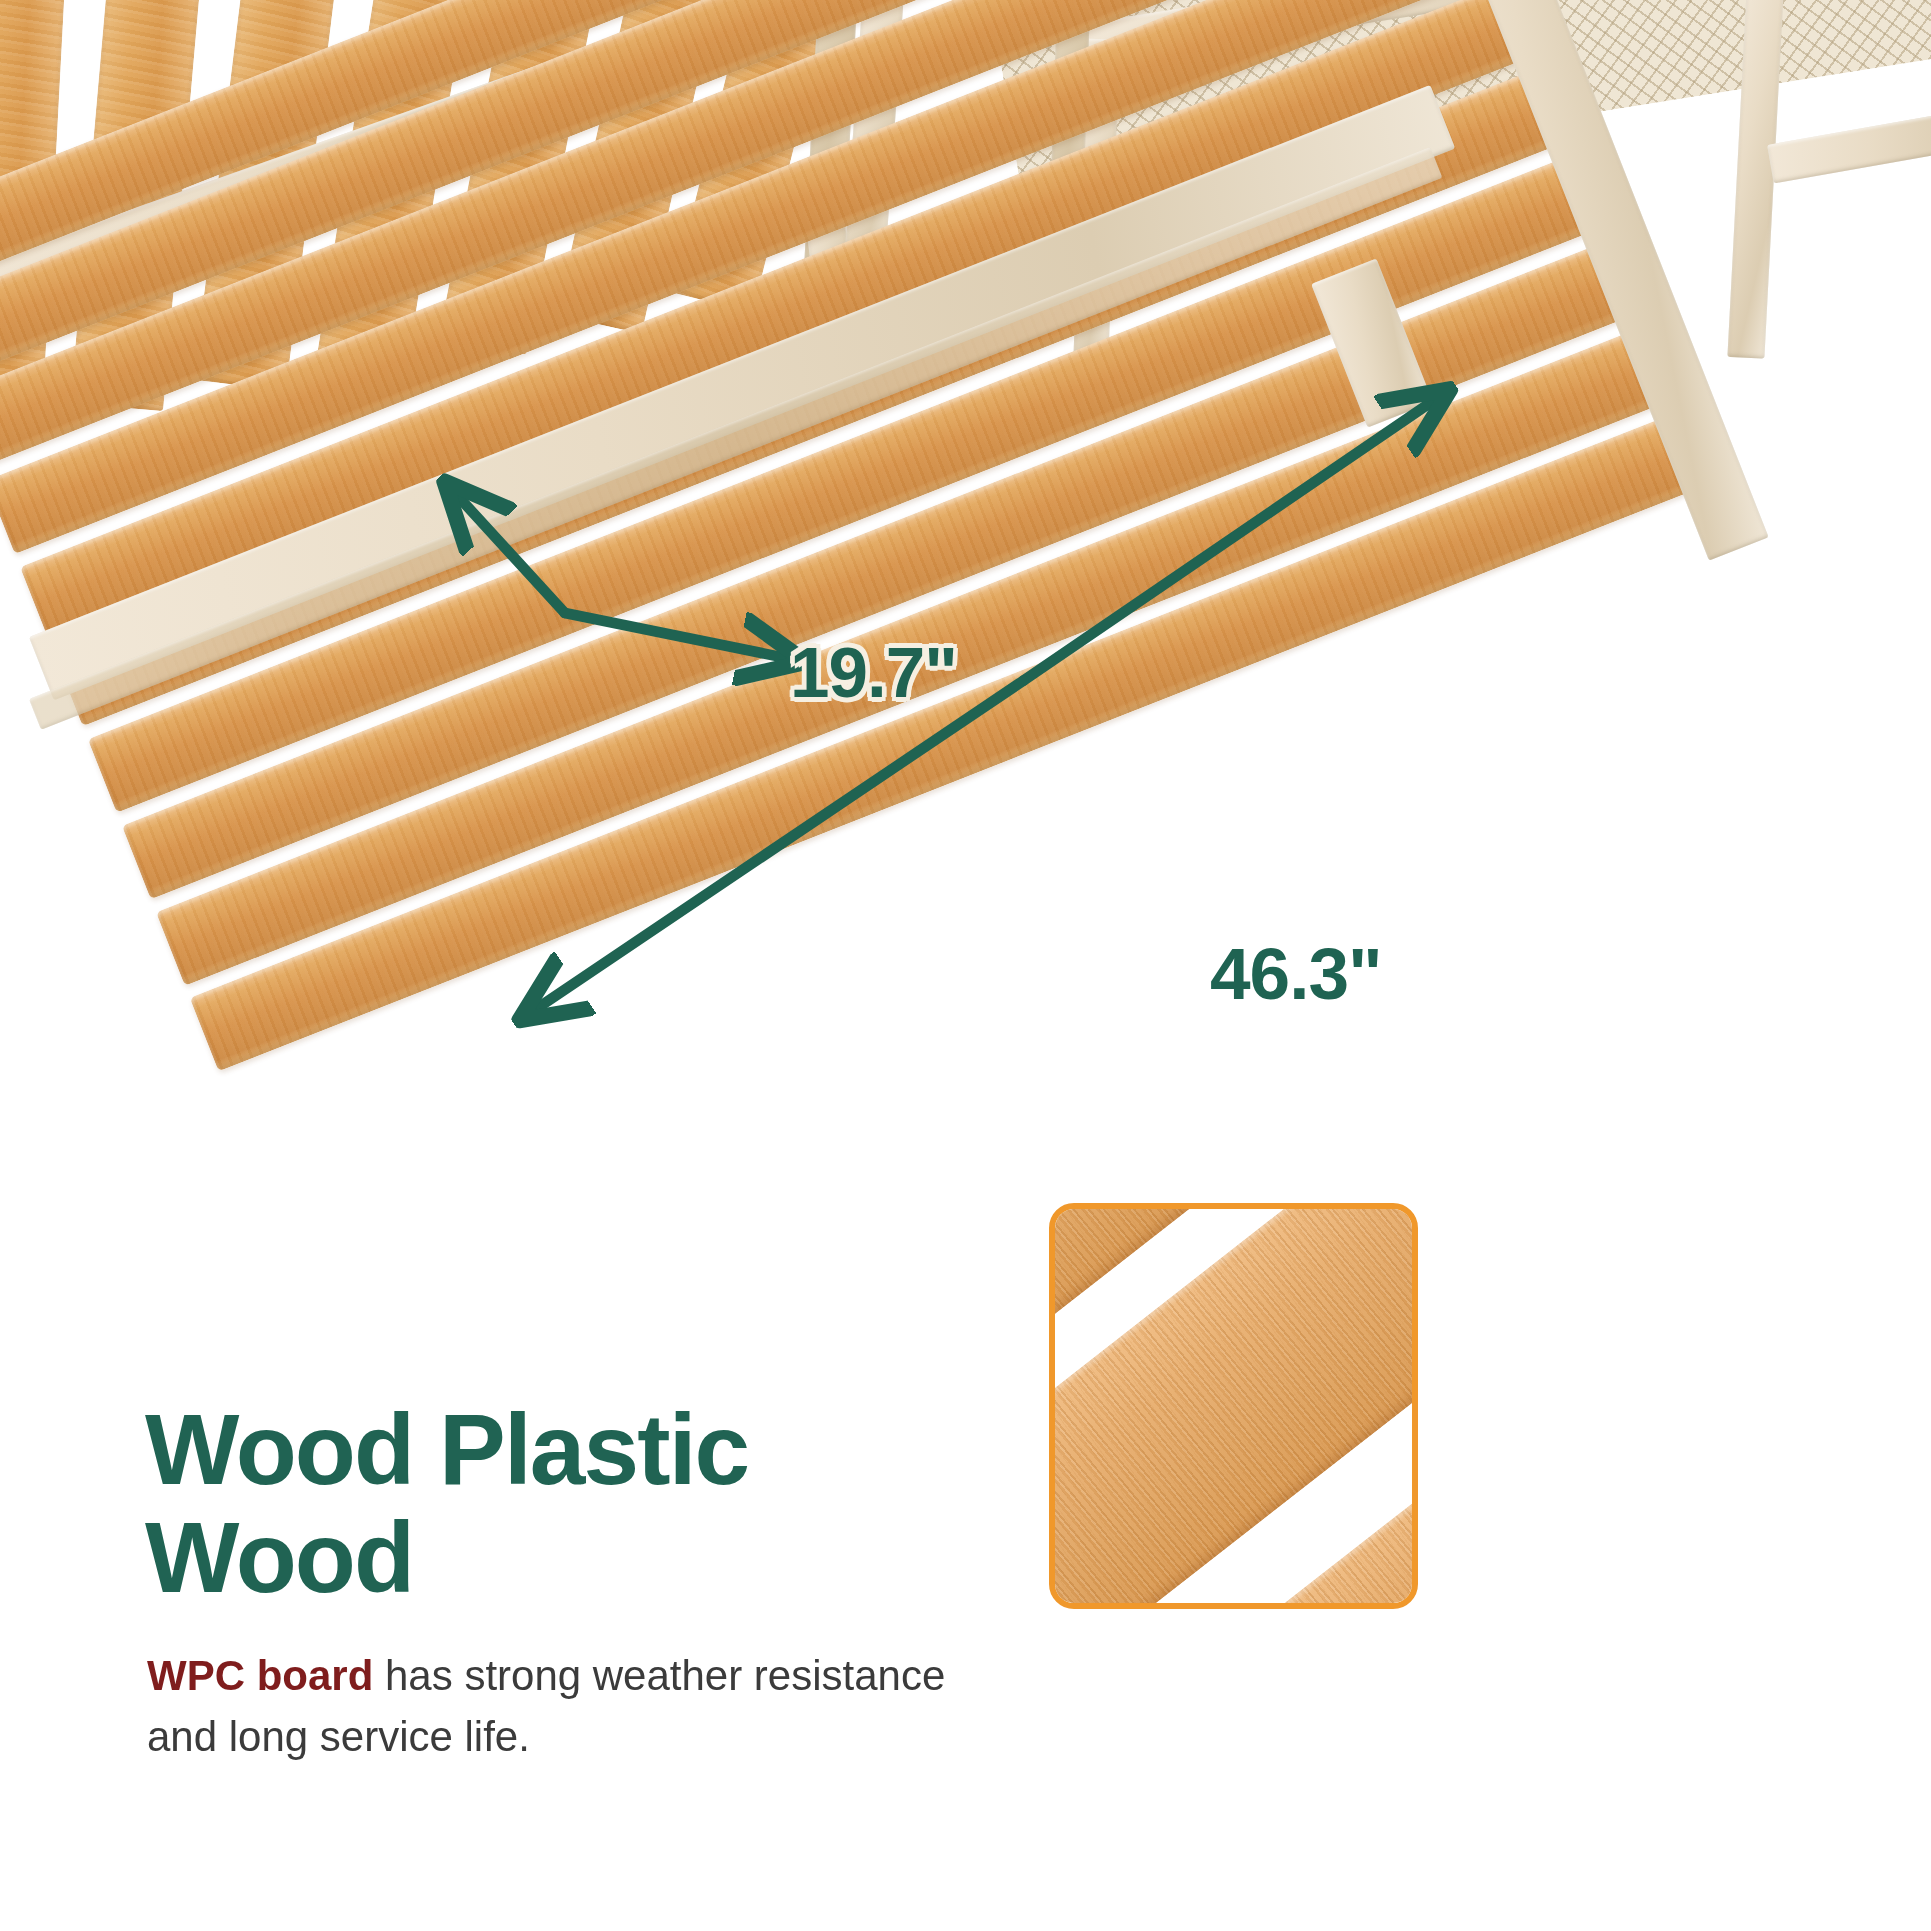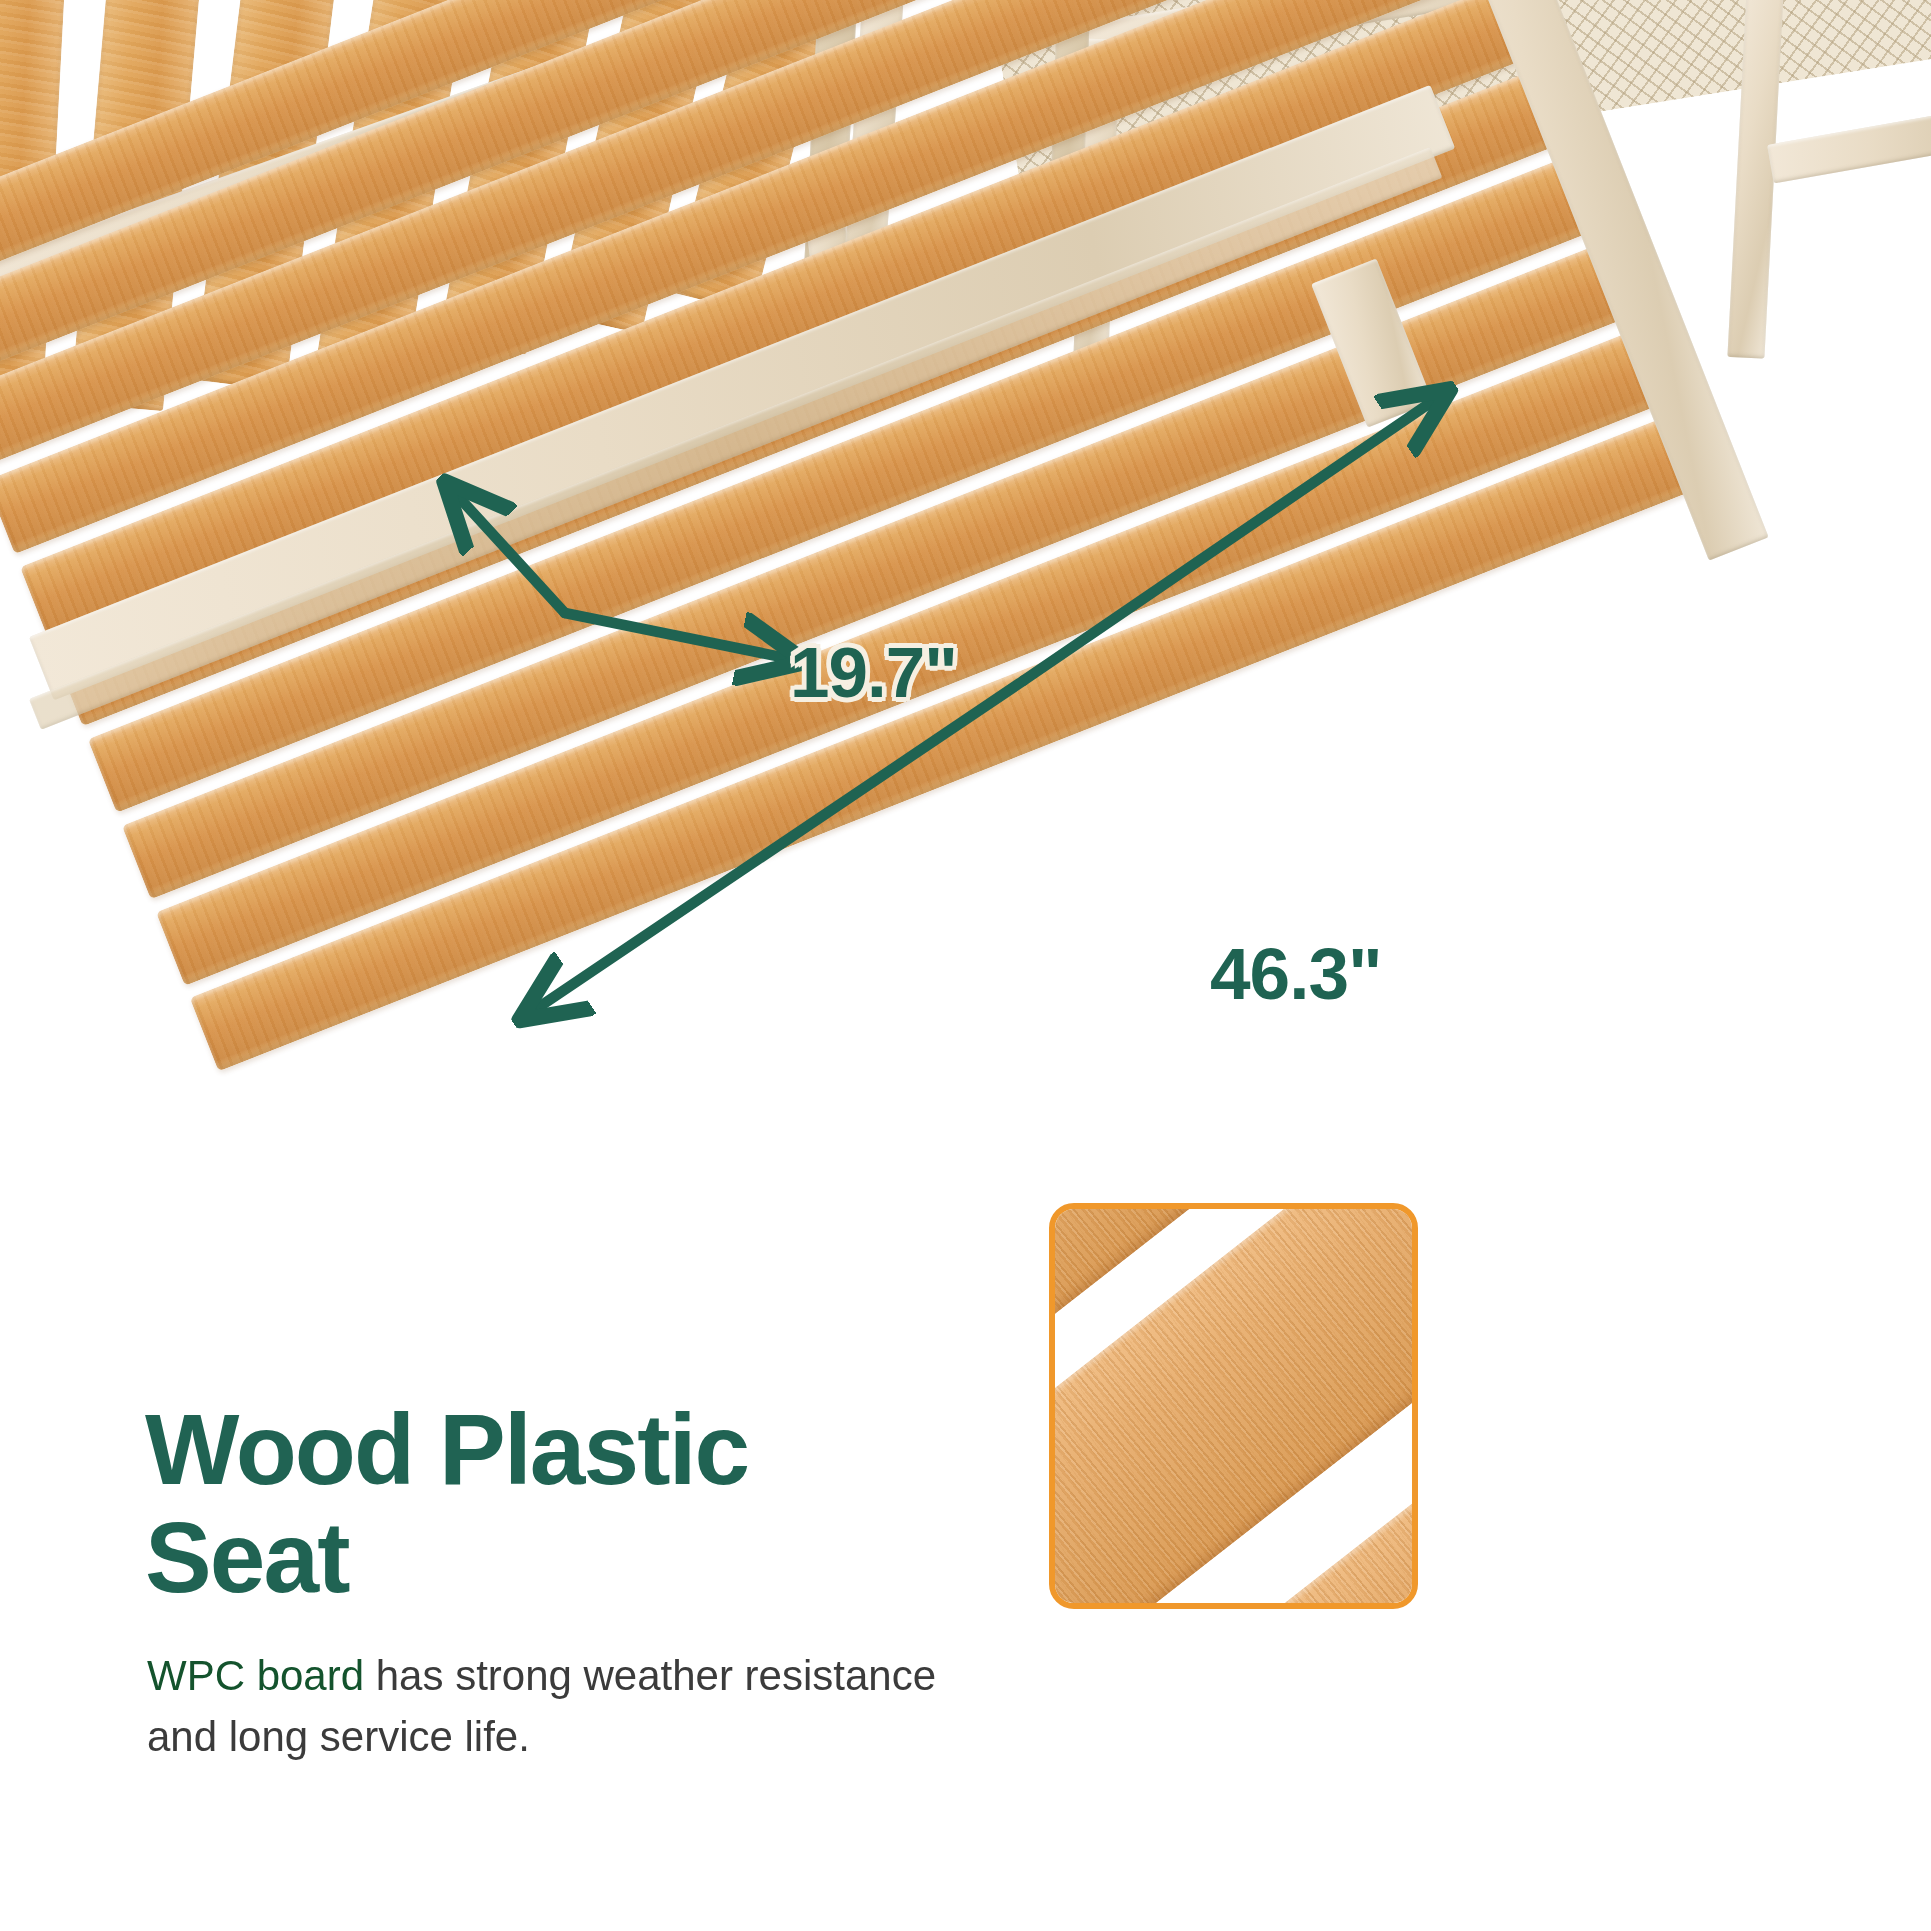--- a/index.html
+++ b/index.html
@@ -57,21 +57,21 @@
        -3.9px -3.9px 0 #F6EFE2, 3.9px -3.9px 0 #F6EFE2, -3.9px 3.9px 0 #F6EFE2, 3.9px 3.9px 0 #F6EFE2,
        0 -4.8px 0 #F6EFE2, 0 4.8px 0 #F6EFE2, -4.8px 0 0 #F6EFE2, 4.8px 0 0 #F6EFE2;}
   #label-length{left:1210px;top:932px;font-size:73px;letter-spacing:-1px;}
 
   
   #bottom{position:absolute;left:0;top:1284px;width:1931px;height:647px;background:#fff;}
   #headline{position:absolute;left:145px;top:111px;width:792px;
      font-size:100px;line-height:1.08;font-weight:700;color:#206353;letter-spacing:-1.9px;}
   #subtext{position:absolute;left:147px;top:362px;width:830px;
      font-size:42px;line-height:1.45;color:#3B3B3B;font-weight:400;}
-  #subtext b{font-weight:400;color:#14532d;}
+  #subtext b{font-weight:700;color:#7f1d1d;}
 
   
   #inset{position:absolute;left:1049px;top:1203px;width:369px;height:406px;
      border:6.8px solid #F0982B;border-radius:25px;background:#fff;overflow:hidden;box-sizing:border-box;}
   #inset .wrap{position:absolute;left:-116px;top:-116px;width:618px;height:657px;transform:rotate(-38deg);transform-origin:50% 50%;}
   #inset .board{position:absolute;left:0;width:618px;height:193px;
     background:
       repeating-linear-gradient(88deg, rgba(255,255,255,0.13) 0 1.9px, rgba(150,88,25,0.16) 1.9px 3.9px, rgba(255,255,255,0.05) 3.9px 8.7px, rgba(160,95,30,0.10) 8.7px 11.6px),
       repeating-linear-gradient(92deg, rgba(190,120,45,0.10) 0 1px, rgba(0,0,0,0) 1px 6.8px),
       linear-gradient(180deg,#F0BB80 0%,#E8AE6E 30%,#DFA25E 70%,#D99850 100%);
@@ -152,21 +152,21 @@
       </g>
     </svg>
 
     <div class="dim-label" id="label-width">19.7"</div>
     <div class="dim-label" id="label-length">46.3"</div>
   </div>
 
   <div id="bottom">
     <div id="headline">
       <div>Wood Plastic</div>
-      <div>Seat</div>
+      <div>Wood</div>
     </div>
     <div id="subtext"><b>WPC board</b><span> has strong weather resistance and long service life.</span></div>
   </div>
 
   <div id="inset">
     <div class="wrap">
       <div class="board b1"></div>
       <div class="board b2"></div>
       <div class="board b3"></div>
     </div>

